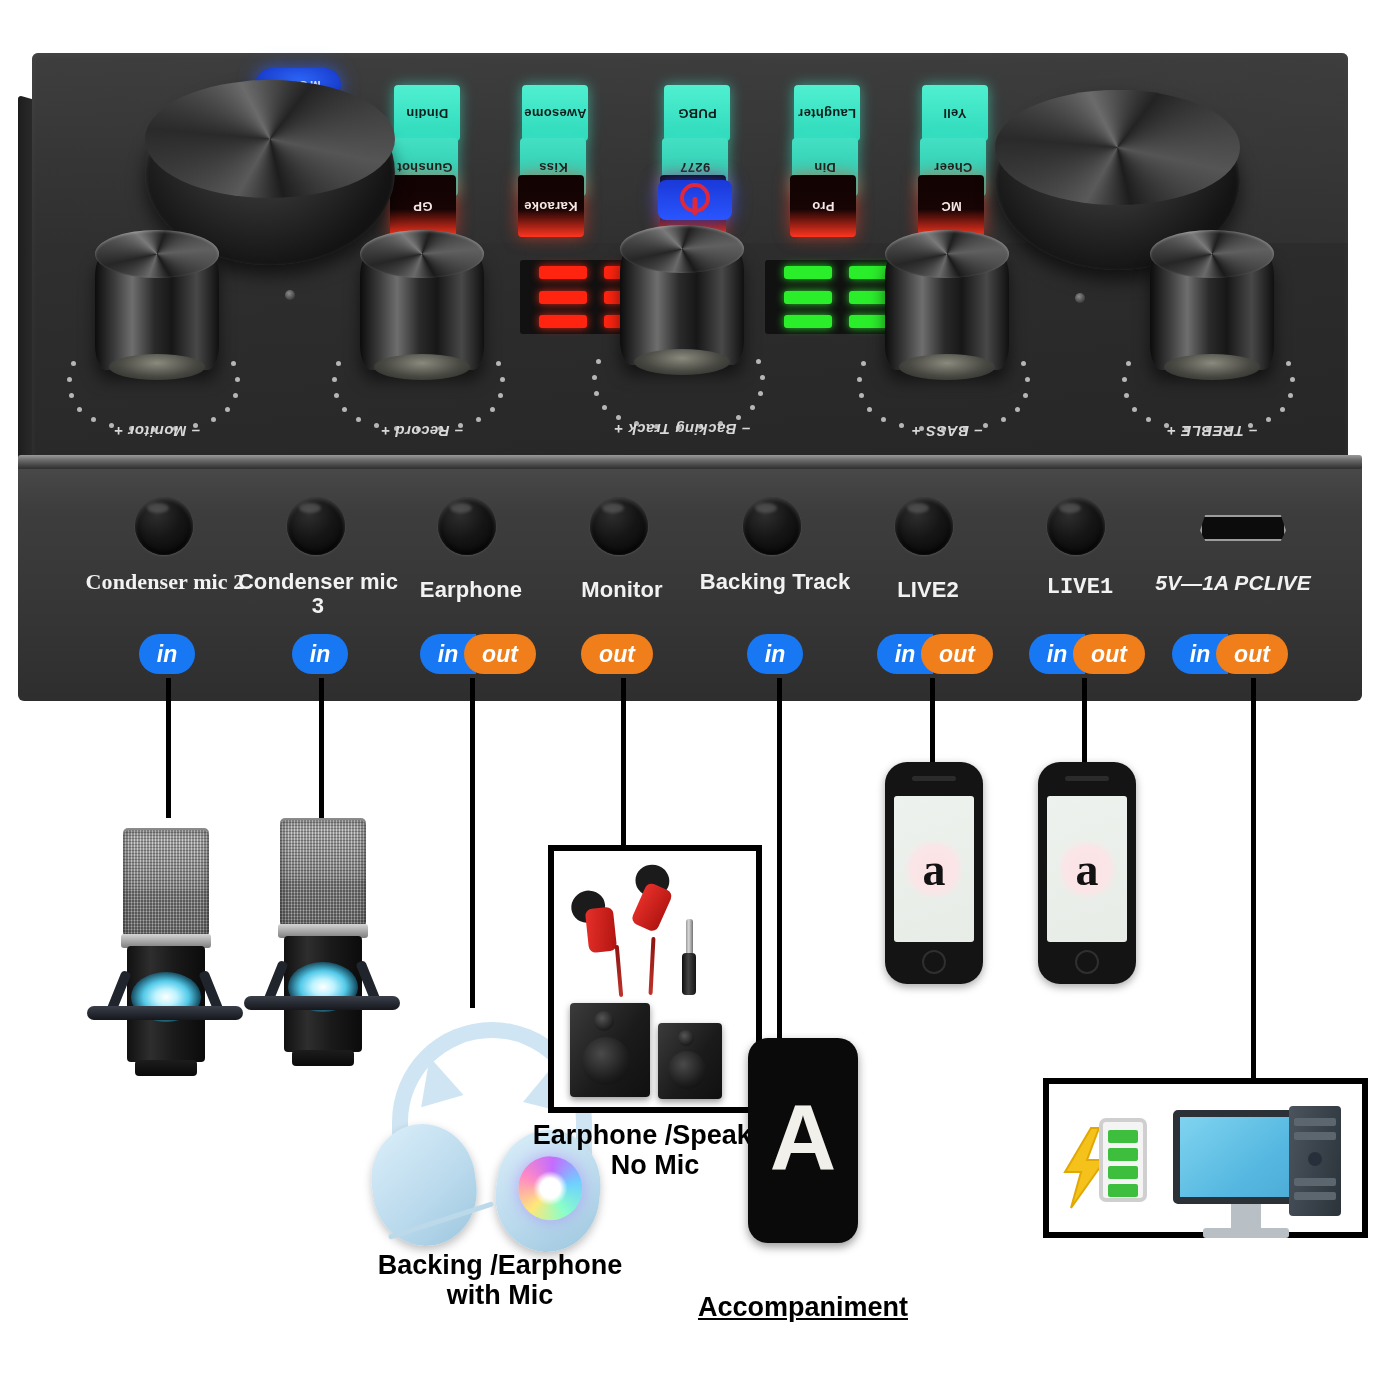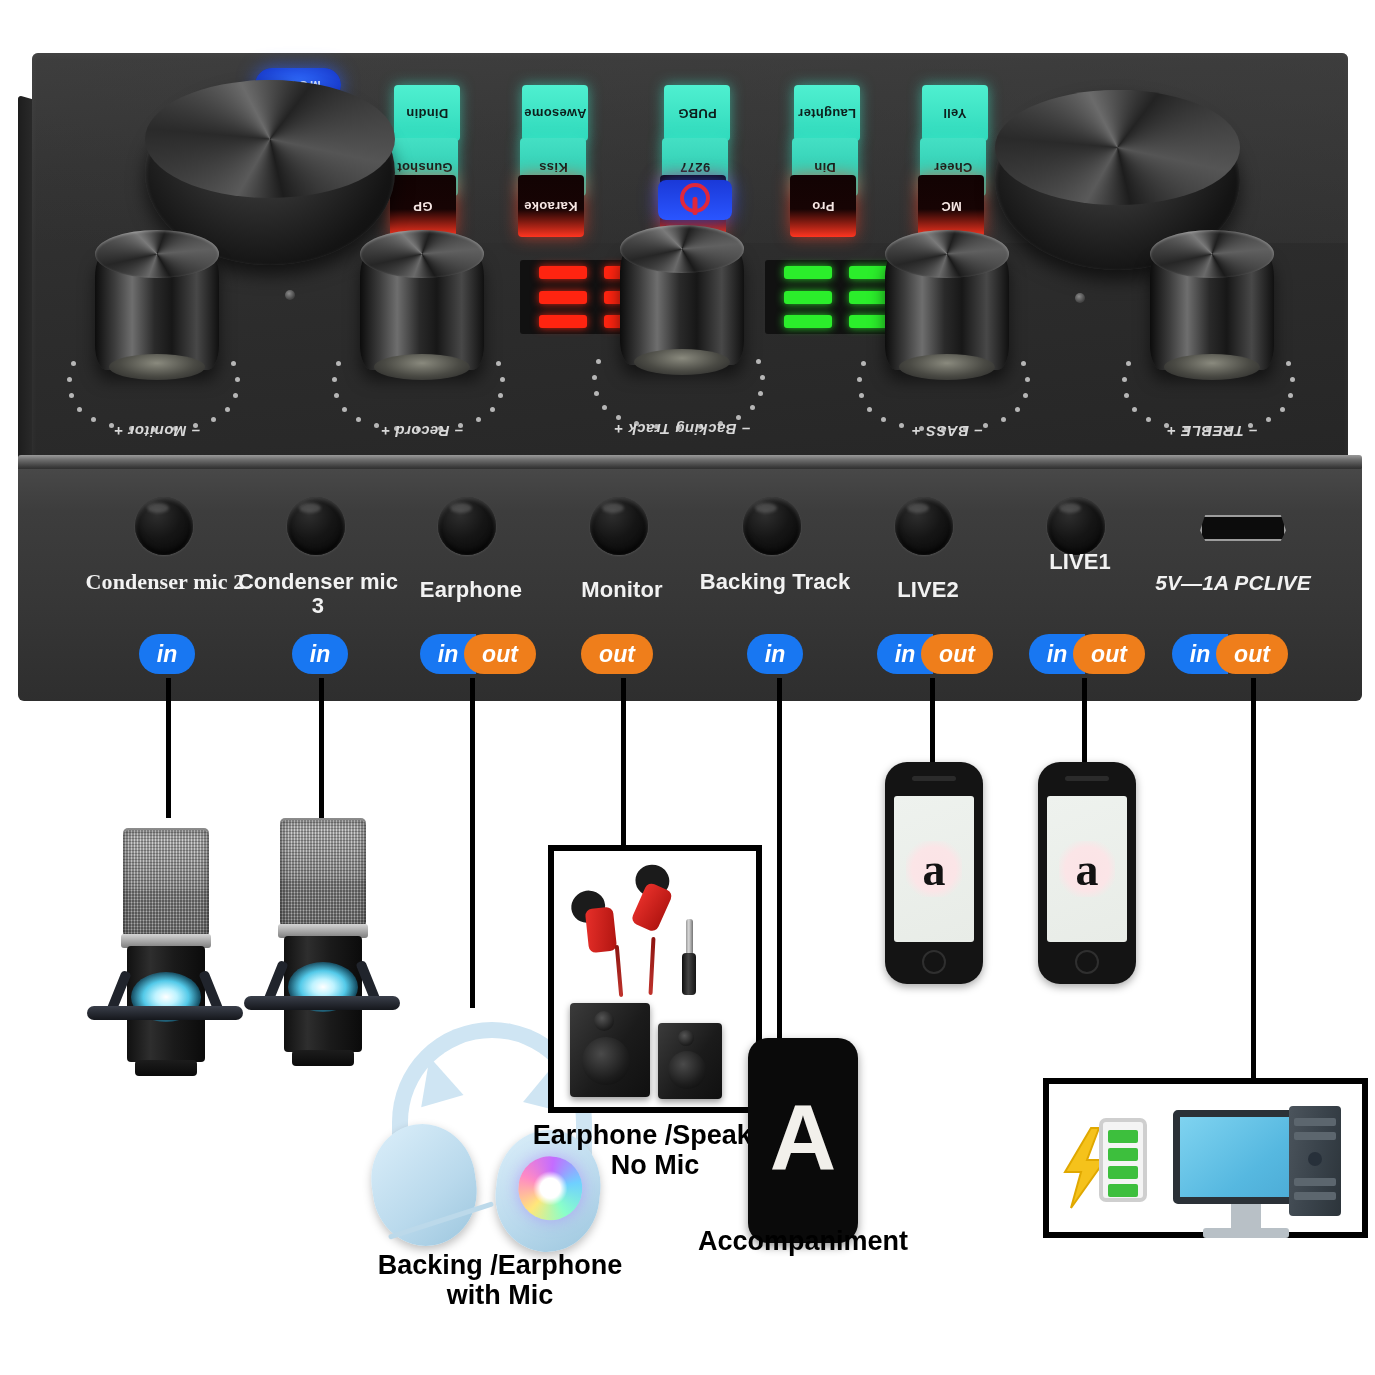--- a/index.html
+++ b/index.html
@@ -593,21 +593,21 @@
 
   <div class="port-label" style="left:80px;  top:570px;font-family:Liberation Serif, serif;">Condenser
 mic 2</div>
   <div class="port-label" style="left:233px; top:570px;">Condenser
 mic 3</div>
   <div class="port-label" style="left:386px; top:578px;">Earphone</div>
   <div class="port-label" style="left:537px; top:578px;">Monitor</div>
   <div class="port-label" style="left:690px; top:570px;">Backing
 Track</div>
   <div class="port-label" style="left:843px; top:578px;">LIVE2</div>
-  <div class="port-label" style="left:995px; top:550px;">LIVE1</div>
+  <div class="port-label" style="left:995px; top:576px;font-family:Liberation Mono, monospace;">LIVE1</div>
   <div class="port-label small" style="left:1148px; top:572px;">5V—1A
 PCLIVE</div>
 
   <div class="pill-wrap" style="left:139px; top:634px;">
     <div class="pill in">in</div>
     </div>
   <div class="pill-wrap" style="left:292px; top:634px;">
     <div class="pill in">in</div>
     </div>
   <div class="pill-wrap both" style="left:420px; top:634px;">
@@ -705,21 +705,21 @@
       <div class="t" style="left:20px; top:7px; width:16px; height:16px;"></div>
       <div class="w" style="left:10px; top:28px; width:38px; height:38px;"></div>
     </div>
   </div>
   <div class="caption" style="left:505px; top:1120px; width:300px;">Earphone /Speaker
 No Mic</div>
 
   <div class="phone-dark" style="left:748px; top:1038px; width:110px; height:205px;">
     <span class="bigA">A</span>
   </div>
-  <div class="caption" style="left:668px; top:1226px; width:270px;">Accompaniment</div>
+  <div class="caption" style="left:668px; top:1292px; width:270px;text-decoration:underline;">Accompaniment</div>
 
   <div class="phone" style="left:885px; top:762px; width:98px; height:222px;">
     <div class="notch"></div>
     <div class="screen">
         <div class="appicon">a</div>
       </div>
     <div class="home"></div>
   </div>
   <div class="phone" style="left:1038px; top:762px; width:98px; height:222px;">
     <div class="notch"></div>

